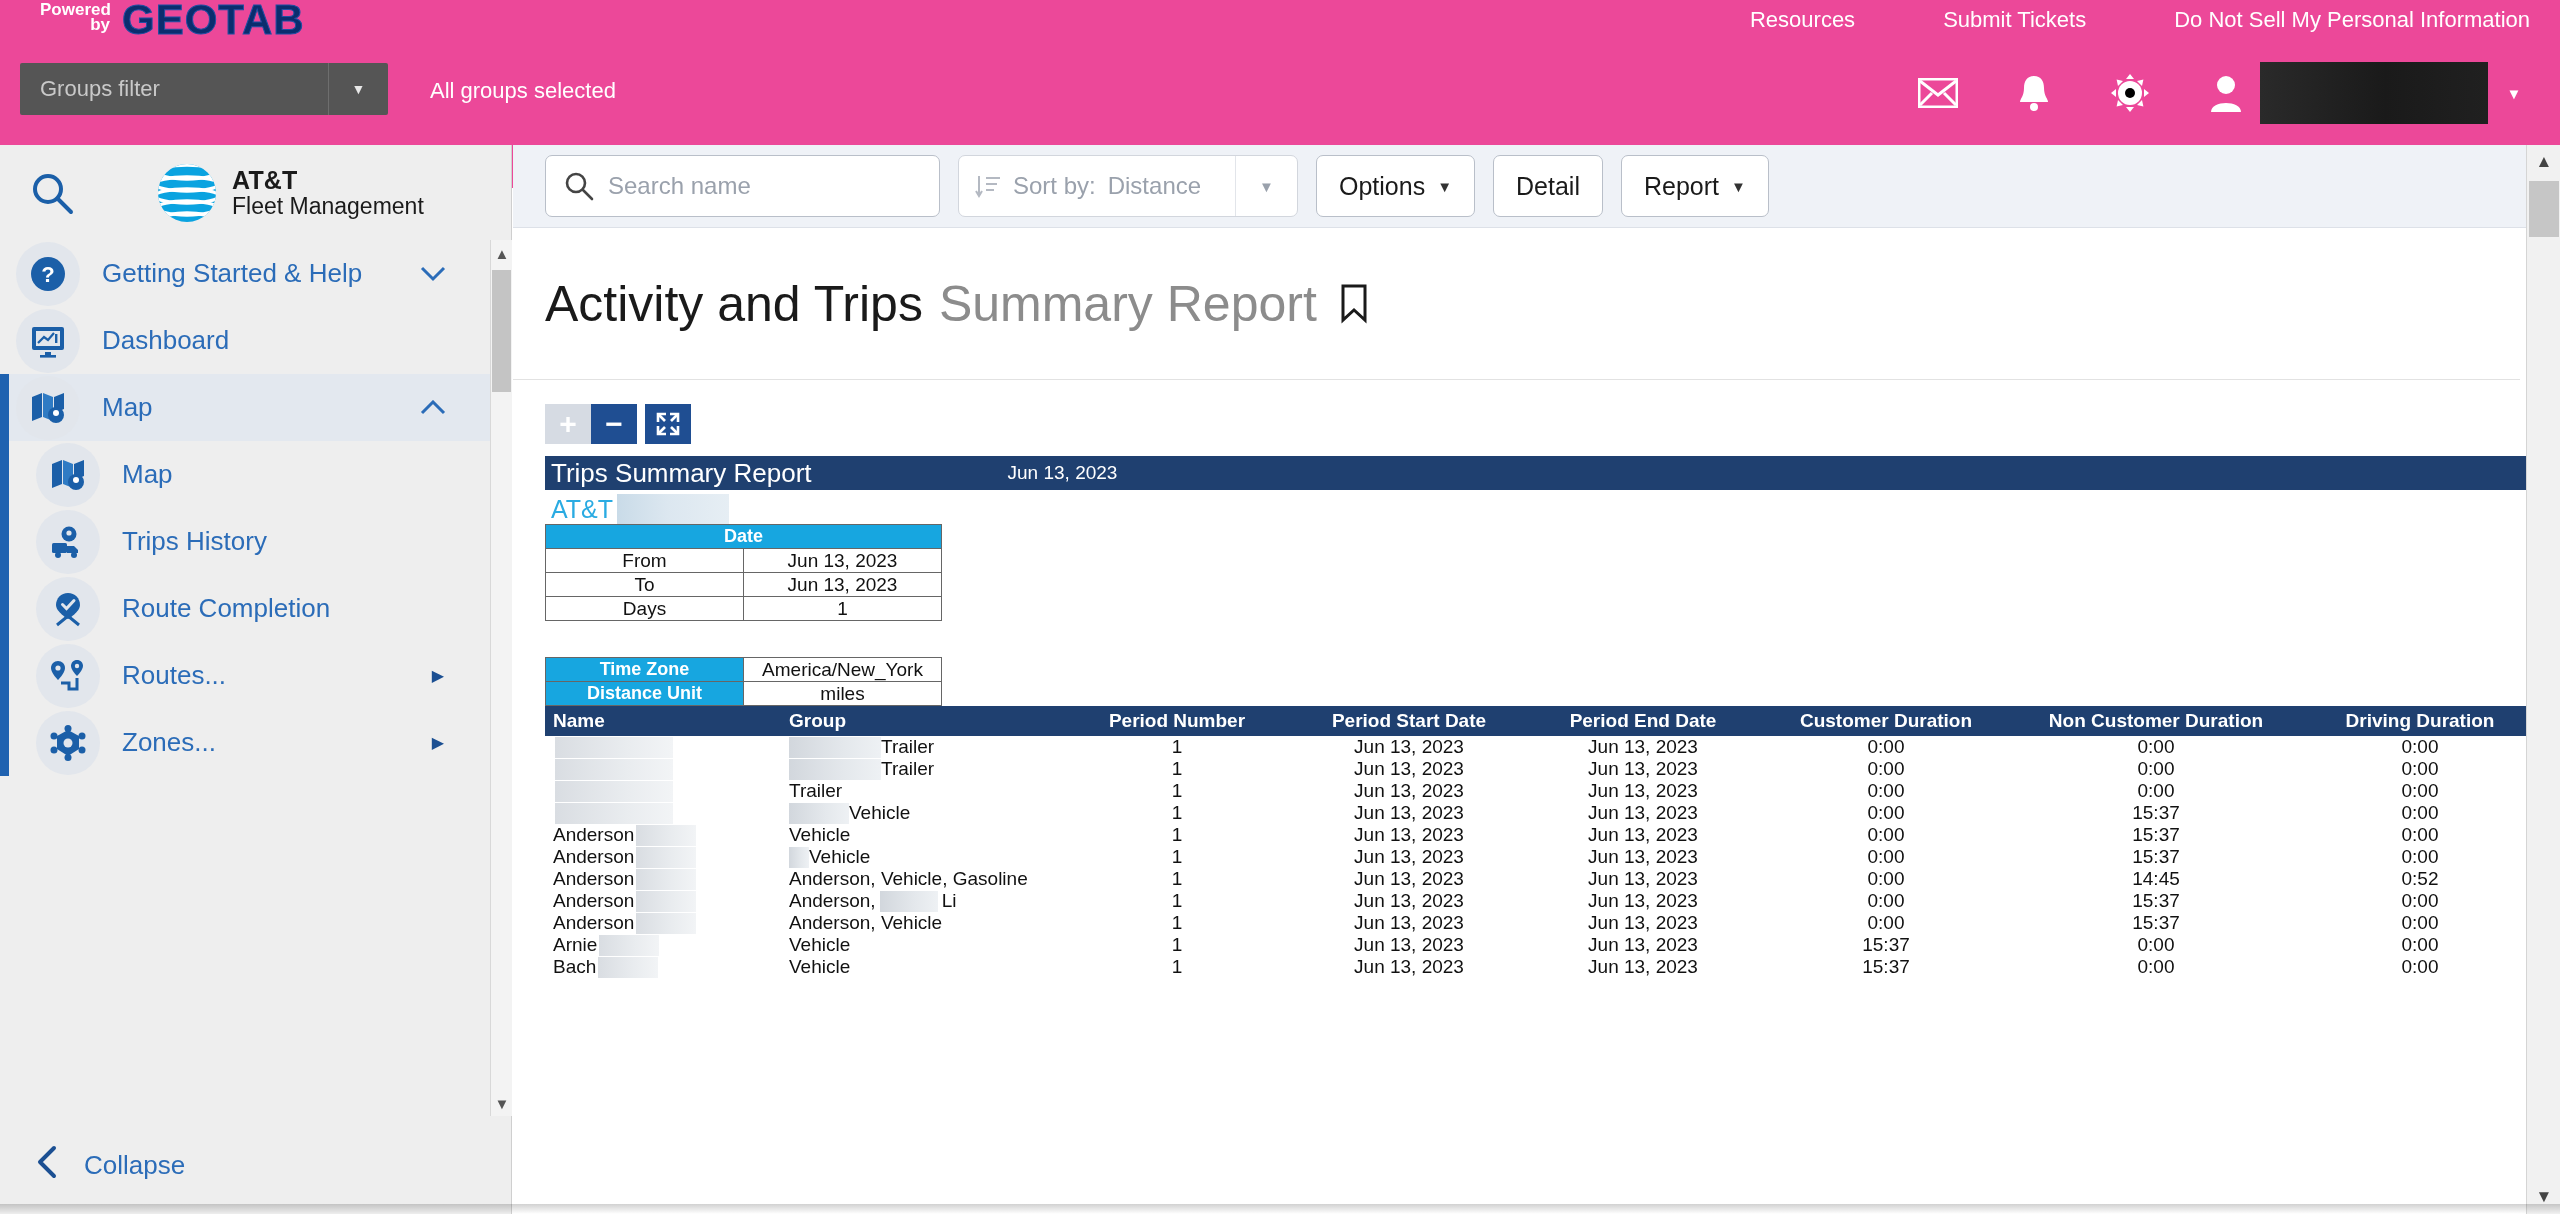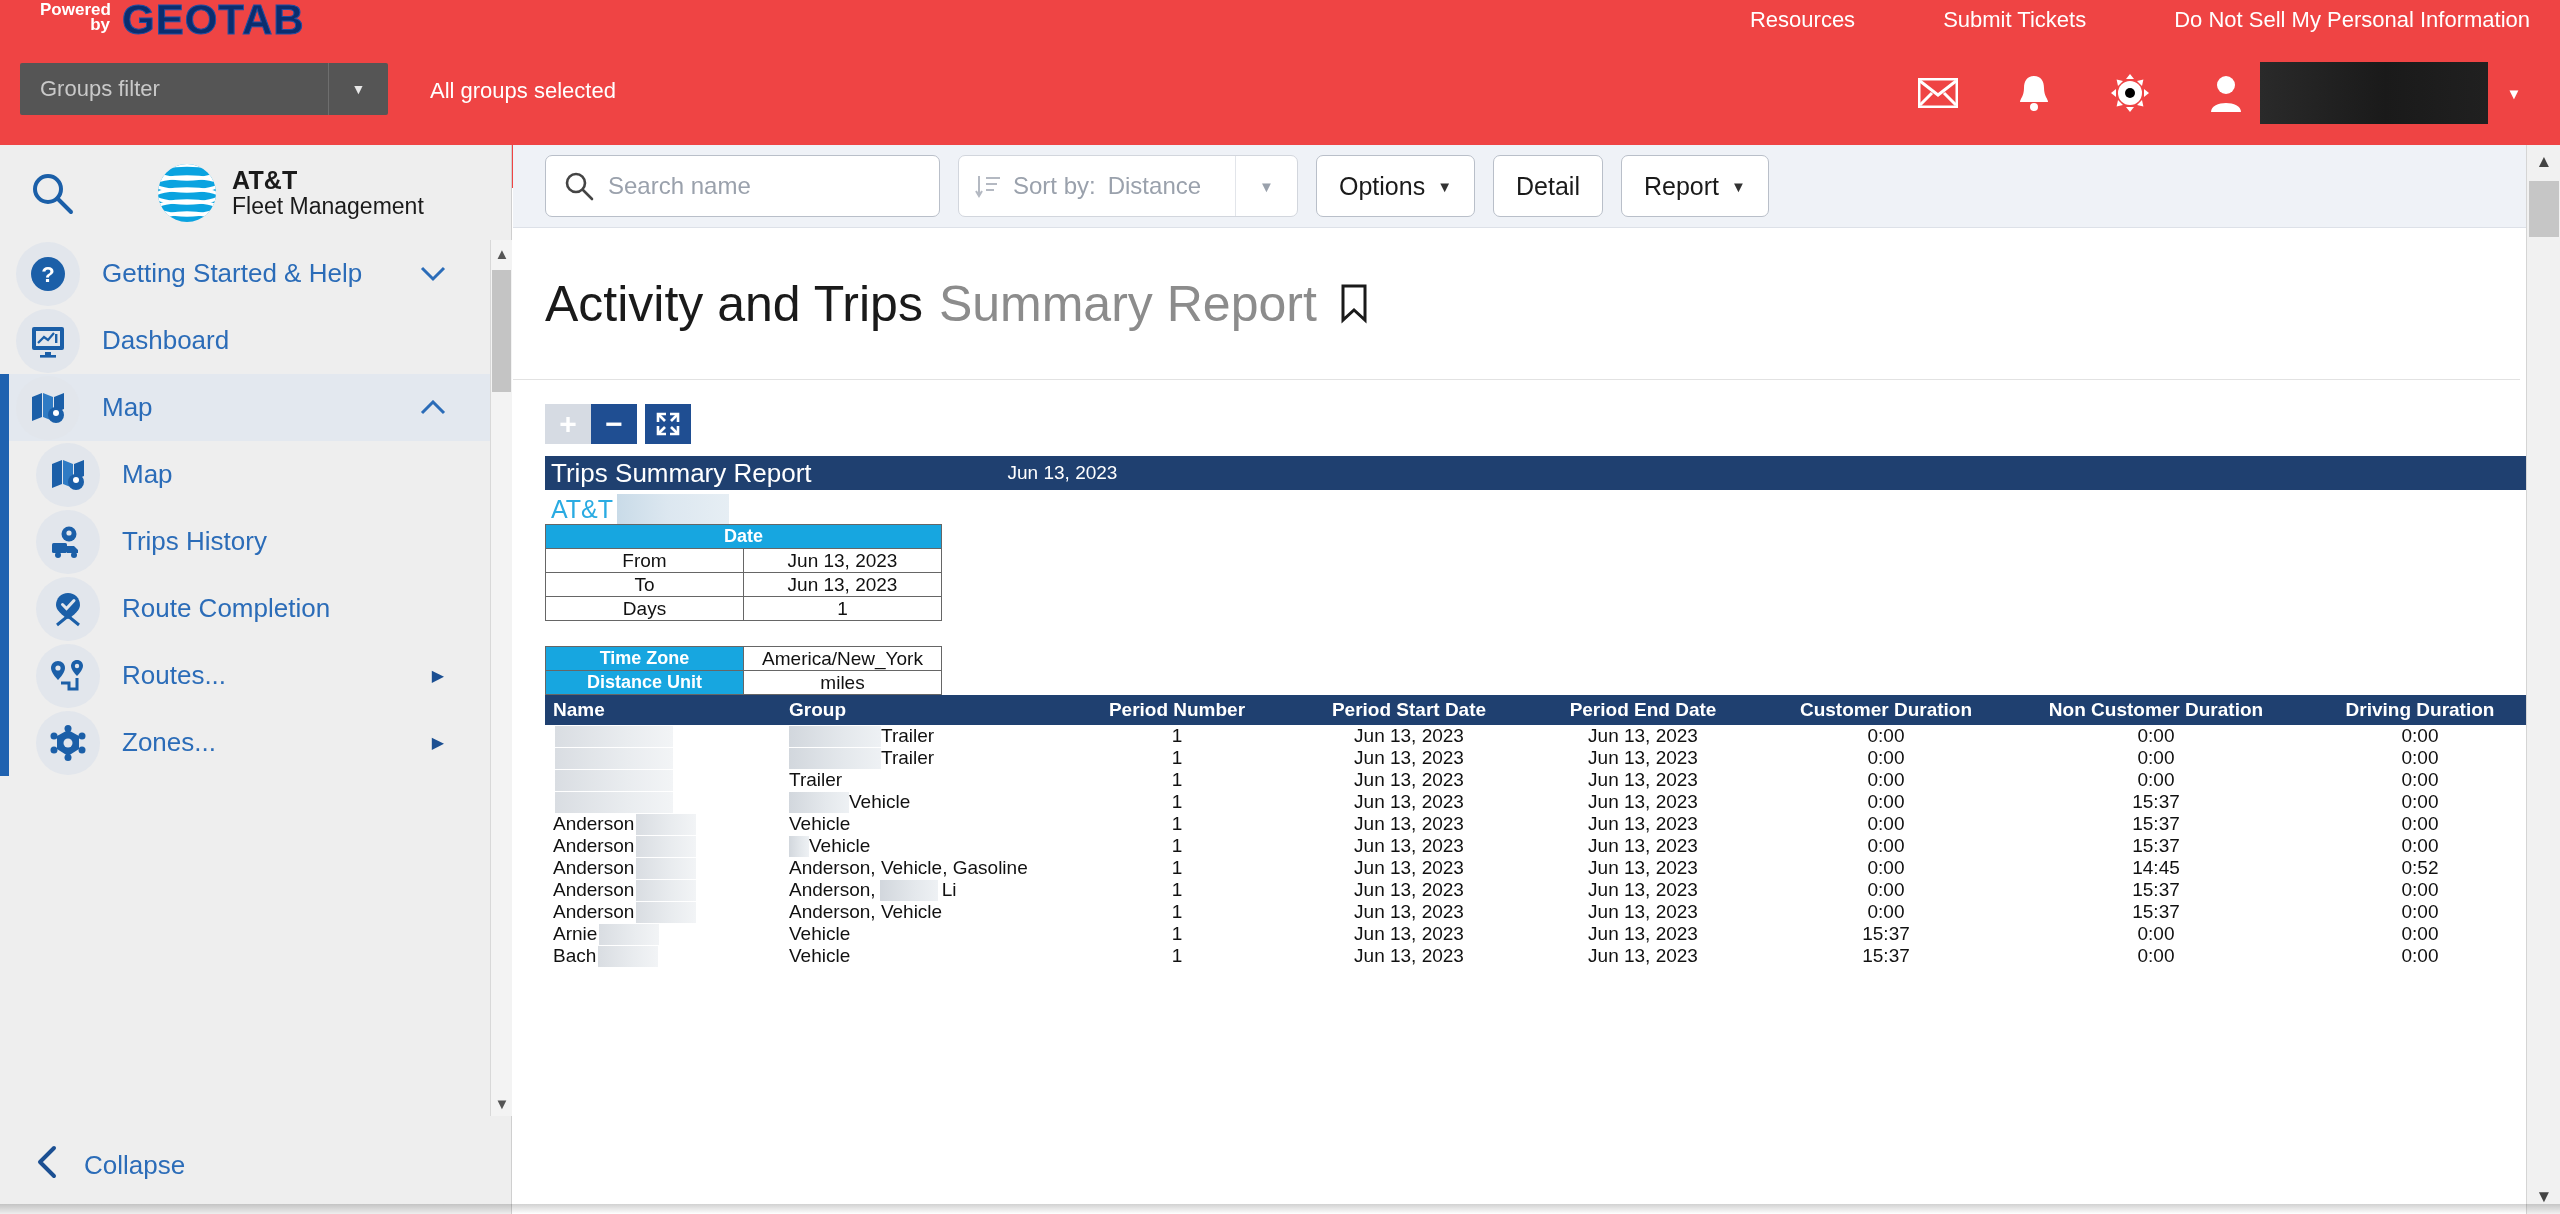--- a/index.html
+++ b/index.html
@@ -6,21 +6,21 @@
   html, body {
     width: 2560px; height: 1214px;
     font-family: "Liberation Sans", sans-serif;
     background: #ffffff;
     overflow: hidden;
   }
 
   
   .topbar {
     position: absolute; left: 0; top: 0; width: 2560px; height: 188px;
-    background: #ef4444;
+    background: #ec4899;
   }
   .powered-by {
     position: absolute; left: 40px; top: 2px;
     color: #ffffff; font-size: 17px; line-height: 15px;
     font-weight: 600; width: 70px; text-align: right;
   }
   .powered-by .pb2 { display: block; }
   .geotab-logo {
     position: absolute; left: 122px; top: -4px;
     font-size: 42px; font-weight: 700; letter-spacing: 1px;
@@ -571,21 +571,21 @@
             <td class="k">To</td>
             <td class="v">Jun 13, 2023</td>
           </tr>
       <tr>
             <td class="k">Days</td>
             <td class="v">1</td>
           </tr>
     </tbody>
       </table>
 
-    <table class="minitable mt2" style="margin-top:25px;">
+    <table class="minitable mt2" style="margin-top:36px;">
       <tbody>
           <tr>
             <td class="k">Time Zone</td>
             <td class="v">America/New_York</td>
           </tr>
       <tr>
             <td class="k">Distance Unit</td>
             <td class="v">miles</td>
           </tr>
     </tbody>

